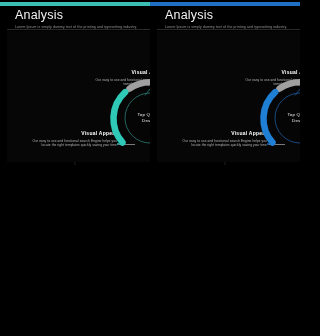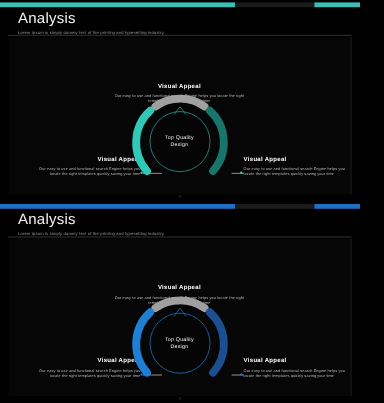--- a/index.html
+++ b/index.html
@@ -12,21 +12,21 @@
     height: 336px;
     overflow: hidden;
     font-family: "Liberation Sans", sans-serif;
     color: #ffffff;
   }
 
   .deck {
     width: 300px;
     height: 336px;
     display: flex;
-    flex-direction: column;
+    flex-direction: row;
   }
 
   .slide {
     position: relative;
     width: 300px;
     height: 168px;
     background: #000000;
     overflow: hidden;
     box-sizing: border-box;
   }

